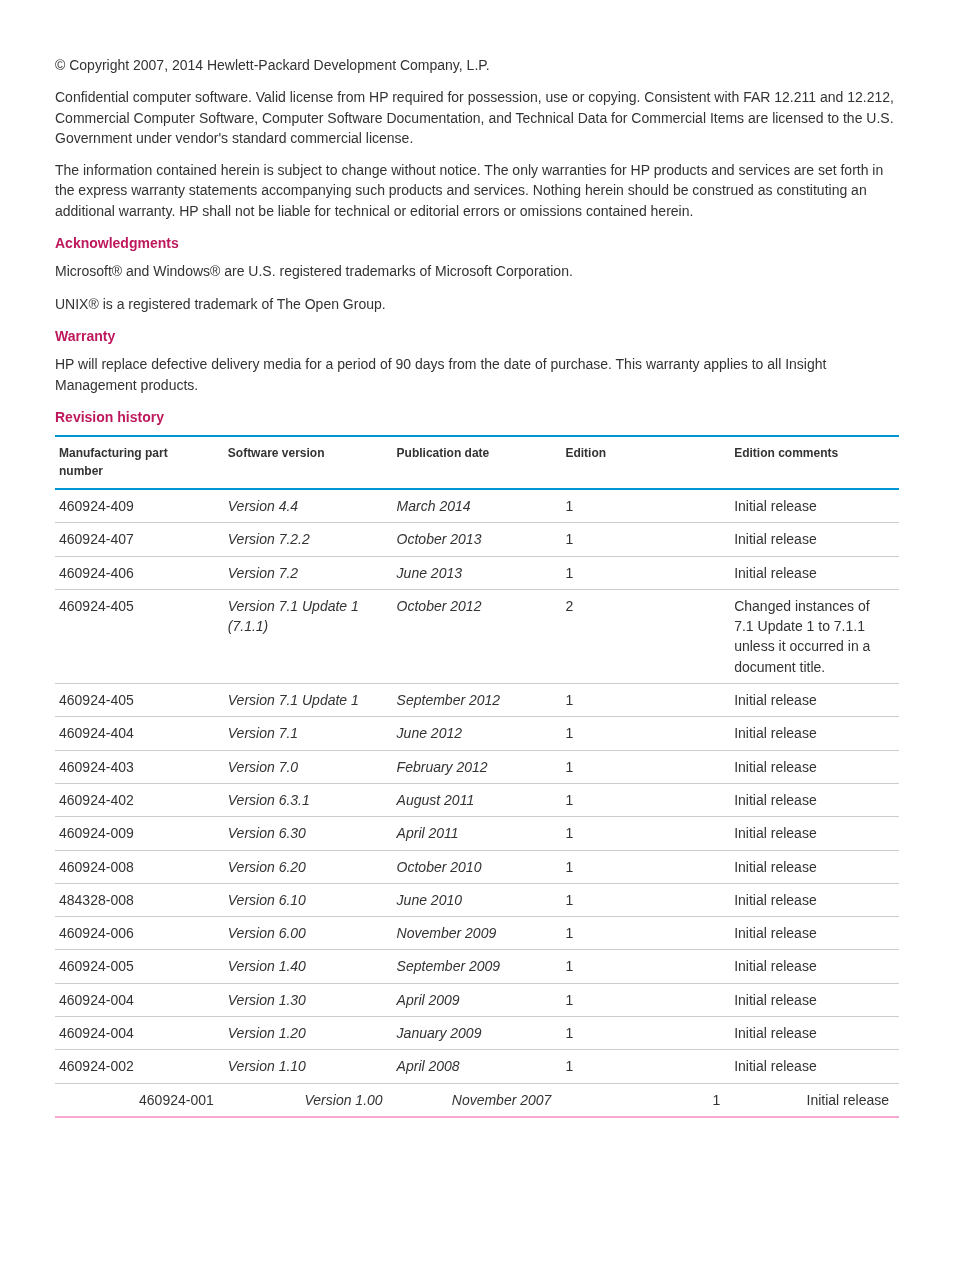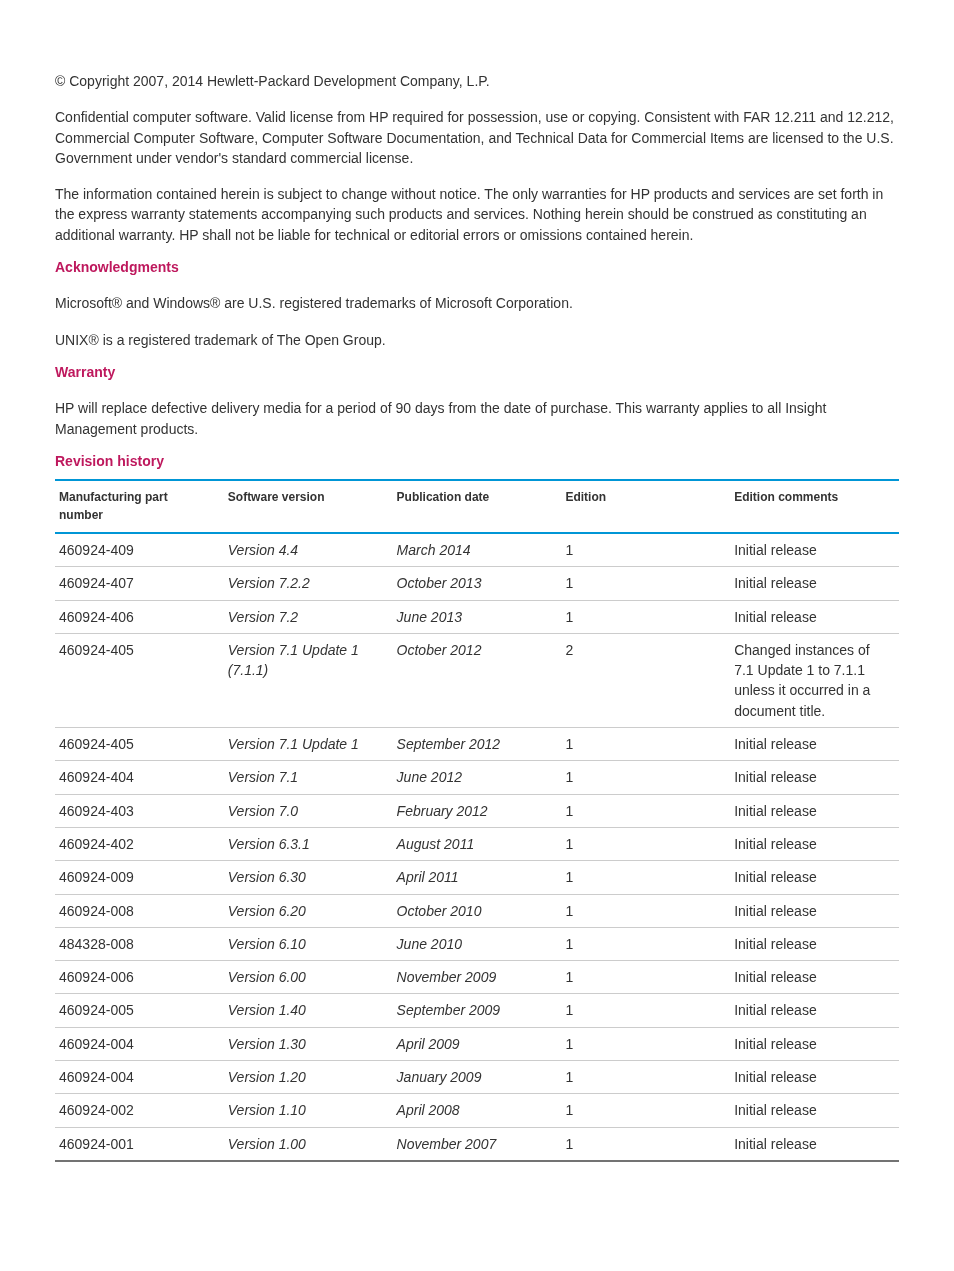--- a/index.html
+++ b/index.html
@@ -5,21 +5,21 @@
   body {
     font-family: Arial, Helvetica, sans-serif;
     font-size: 14px;
     color: #333;
     margin: 0;
     padding: 55px 55px 55px 55px;
     line-height: 1.45;
     background: #fff;
   }
   p {
-    margin: 16px 0 12px 0;
+    margin: 0 0 12px 0;
   }
   .section-heading {
     color: #be185d;
     font-weight: bold;
     margin: 10px 0 8px 0;
     font-size: 14px;
   }
   table {
     width: 100%;
     border-collapse: collapse;
@@ -36,21 +36,22 @@
     vertical-align: top;
     font-size: 12px;
   }
   td {
     padding: 6px 10px 6px 4px;
     vertical-align: top;
     border-bottom: 1px solid #ccc;
     font-size: 14px;
   }
   tbody tr:last-child td {
-    border-bottom: 2px solid #737373;
+    border-bottom: 2px solid #f9a8d4;
+    text-align: right;
   }
   .italic {
     font-style: italic;
   }
   .col-part { width: 18%; }
   .col-version { width: 18%; margin-left: 8px; }
   .col-date { width: 18%; }
   .col-edition { width: 18%; }
   .col-comments { width: 18%; }
 </style>

